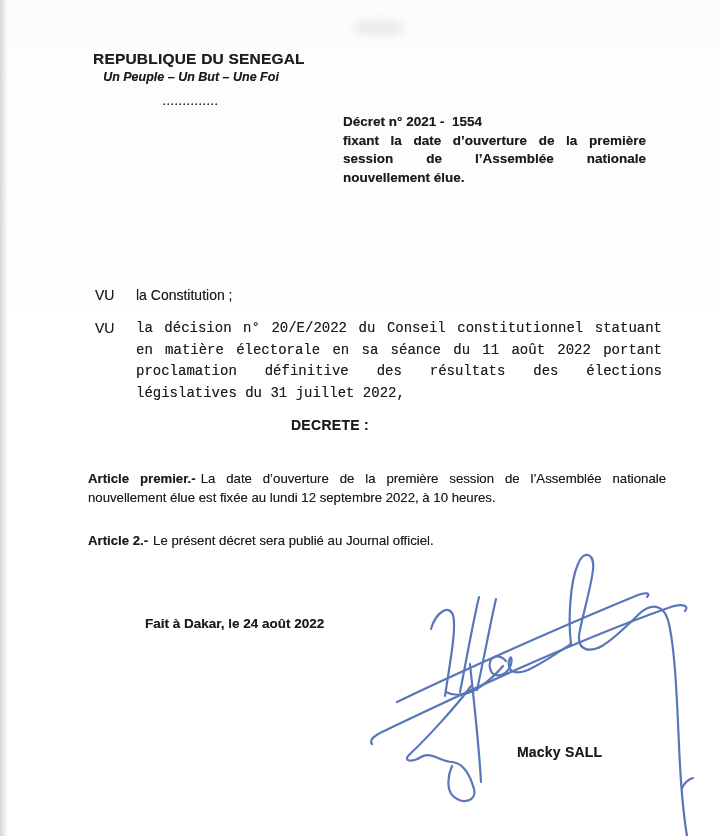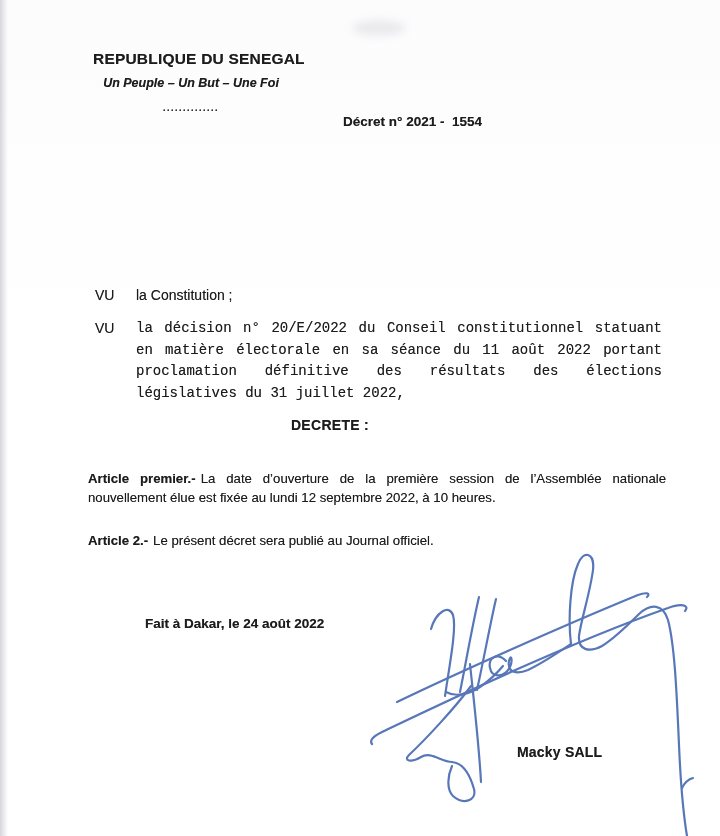--- a/index.html
+++ b/index.html
@@ -17,21 +17,21 @@
     background:linear-gradient(90deg,#d7d7db 0%,#ededf0 55%,rgba(255,255,255,0) 100%);
   }
   .scan-smudge{
     position:absolute;left:352px;top:20px;width:54px;height:16px;
     background:rgba(175,175,182,.22);border-radius:50%;filter:blur(4px);
   }
   .txt{position:absolute;text-shadow:0 0 .5px rgba(25,25,25,.55);}
   
   .letterhead{left:93px;top:50px;width:196px;text-align:center;}
   .country{font-weight:bold;font-size:15.5px;letter-spacing:.2px;white-space:nowrap;}
-  .motto{font-style:italic;font-weight:bold;font-size:12.5px;margin-top:8px;white-space:nowrap;}
+  .motto{font-style:italic;font-weight:bold;font-size:12.5px;margin-top:2px;white-space:nowrap;}
   .dots{font-weight:bold;font-size:9px;letter-spacing:1.5px;margin-top:13px;}
   
   .title-block{left:343px;top:113px;width:303px;font-weight:bold;font-size:13.5px;line-height:18.5px;}
   .decree-number{white-space:pre-wrap;}
   .decree-subject{text-align:justify;text-align-last:left;}
   
   .president{left:0;top:236px;width:702px;text-align:center;font-weight:bold;font-size:13.5px;letter-spacing:.2px;}
   
   .visa{left:95px;display:flex;font-size:14px;line-height:21.5px;}
   .visa-1{top:285px;}
@@ -61,20 +61,21 @@
   <div class="scan-smudge"></div>
 
   <div class="txt letterhead">
     <div class="country">REPUBLIQUE DU SENEGAL</div>
     <div class="motto">Un Peuple – Un But – Une Foi</div>
     <div class="dots">..............</div>
   </div>
 
   <div class="txt title-block">
     <div class="decree-number">Décret n° 2021 -  1554</div>
+    <div class="decree-subject">fixant la date d’ouverture de la première session de l’Assemblée nationale nouvellement élue.</div>
   </div>
 
 
   <div class="txt visa visa-1">
     <span class="visa-label">VU</span>
     <span class="visa-text">la Constitution ;</span>
   </div>
 
   <div class="txt visa visa-2">
     <span class="visa-label">VU</span>

